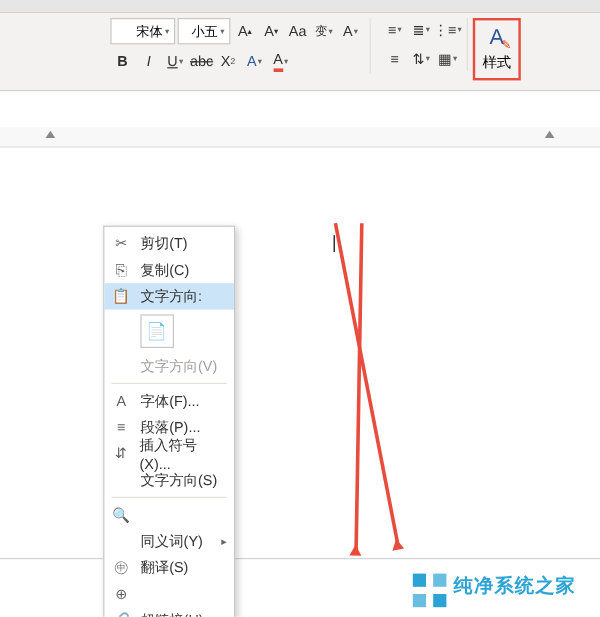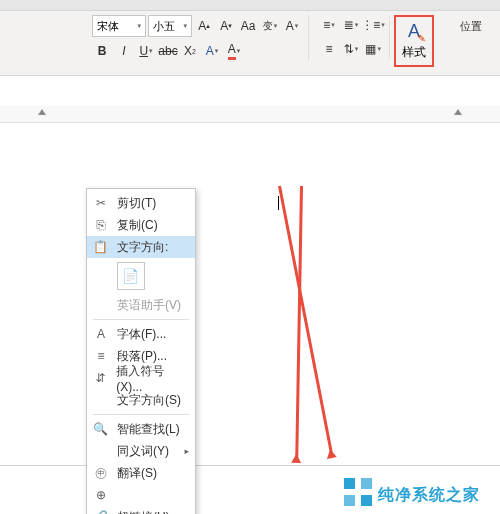--- a/index.html
+++ b/index.html
@@ -1,20 +1,20 @@
 <!DOCTYPE html>
 <html><head>
 <meta charset="utf-8">
 <style>
 body{margin:0;font-family:"Microsoft YaHei",sans-serif;font-size:12px;background:#fff;width:500px;height:514px;position:relative;overflow:hidden}
 .ribbon-top{height:10px;background:#e6e6e6;border-bottom:1px solid #d4d4d4;display:flex;align-items:flex-end;gap:14px;padding-left:150px;color:#666;font-size:10px}
 .ribbon{background:#f3f2f1;border-bottom:1px solid #d4d4d4;display:flex;padding:4px 6px 8px 86px;gap:4px;align-items:flex-start}
 .group{display:flex;flex-direction:column;gap:4px;padding:0 6px;border-right:1px solid #e1dfdc}
 .row{display:flex;align-items:center;gap:2px}
-.sel{background:#fff;border:1px solid #c8c6c4;height:20px;font-size:11px;padding:0 4px;display:flex;align-items:center;justify-content:space-between}
+.sel{background:#fff;border:1px solid #c8c6c4;height:20px;font-size:11px;padding:0 4px;display:flex;align-items:center;justify-content:flex-end}
 .sel.font{width:44px}
 .sel.size{width:34px}
 .btn{width:20px;height:20px;display:flex;align-items:center;justify-content:center;color:#323130;cursor:pointer}
 .btn.dd::after{content:"▾";font-size:7px;margin-left:1px;color:#666}
 .styles-group{border:2px solid #e74c3c;padding:4px 6px;display:flex;flex-direction:column;align-items:center;gap:2px;cursor:pointer}
 .styles-icon{font-size:18px;color:#2b579a;position:relative}
 .styles-icon::after{content:"✎";font-size:10px;position:absolute;right:-6px;bottom:-2px;color:#d83b01}
 .doc-area{position:relative;height:400px;background:#fff}
 .ruler{height:16px;background:#f8f8f8;border-bottom:1px solid #e1dfdc;position:relative;margin-top:30px}
 .ruler::before,.ruler::after{content:"";position:absolute;top:3px;width:0;height:0;border-left:4px solid transparent;border-right:4px solid transparent;border-bottom:6px solid #888}
@@ -26,21 +26,21 @@
 .ctx{position:absolute;top:82px;left:86px;width:108px;background:#fff;border:1px solid #c8c6c4;box-shadow:2px 2px 6px rgba(0,0,0,.2);padding:3px 0;z-index:10}
 .ctx-item{display:flex;align-items:center;height:22px;padding:0 8px 0 6px;gap:8px;cursor:pointer;color:#323130;position:relative}
 .ctx-item.hl{background:#cce4f7}
 .ctx-item.dis{color:#a19f9d;cursor:default}
 .ctx-item.sub::after{content:"▸";position:absolute;right:6px;font-size:9px;color:#666}
 .ctx-ico{width:16px;text-align:center;font-size:12px;color:#605e5c}
 .ctx-sep{height:1px;background:#e1dfdc;margin:3px 6px}
 .paste-opt{padding:4px 0 4px 30px}
 .paste-btn{width:26px;height:26px;border:1px solid #c8c6c4;background:#fff;display:flex;align-items:center;justify-content:center;font-size:14px;cursor:pointer}
 .foot-line{position:absolute;bottom:48px;left:0;right:0;height:1px;background:#d4d4d4}
-.watermark{position:absolute;bottom:8px;right:20px;display:flex;align-items:flex-end;gap:6px}
+.watermark{position:absolute;bottom:8px;right:20px;display:flex;align-items:flex-start;gap:6px}
 .wm-logo{width:28px;height:28px;position:relative}
 .wm-logo span{position:absolute;width:11px;height:11px;background:#2ba3d4}
 .wm-logo span:nth-child(1){top:0;left:0}
 .wm-logo span:nth-child(2){top:0;right:0;opacity:.7}
 .wm-logo span:nth-child(3){bottom:0;left:0;opacity:.7}
 .wm-logo span:nth-child(4){bottom:0;right:0}
 .wm-txt{font-size:16px;color:#2ba3d4;font-weight:bold;letter-spacing:1px}
 .dd-caret{font-size:7px;color:#666;margin-left:2px}
 </style>
 </head>
@@ -96,23 +96,20 @@
     <div class="row">
       <div class="btn">≡</div>
       <div class="btn dd">⇅</div>
       <div class="btn dd">▦</div>
     </div>
   </div>
   <div class="styles-group">
     <div class="styles-icon">A</div>
     <span>样式</span>
   </div>
-  <div style="margin-left:auto;padding:4px 12px;display:flex;flex-direction:column;align-items:center;font-size:11px;color:#323130">
-    <span>位置</span>
-  </div>
 </div>
 
 <div class="doc-area">
   <div class="ruler"></div>
   <div class="cursor"></div>
   <div class="arrow" style="top:80px;left:278px;width:3px;height:275px;transform:rotate(-11deg)"></div>
   <div class="arrow" style="top:80px;left:300px;width:3px;height:275px;transform:rotate(1deg)"></div>
 
   <div class="ctx">
     <div class="ctx-item">
@@ -125,21 +122,21 @@
       </div>
     <div class="ctx-item hl">
         <span class="ctx-ico">📋</span>
         <span>文字方向:</span>
       </div>
     <div class="paste-opt">
       <div class="paste-btn">📄</div>
     </div>
     <div class="ctx-item dis">
         <span class="ctx-ico"></span>
-        <span>英语助手(V)</span>
+        <span>文字方向(V)</span>
       </div>
     <div class="ctx-sep"></div>
     <div class="ctx-item">
         <span class="ctx-ico">A</span>
         <span>字体(F)...</span>
       </div>
     <div class="ctx-item">
         <span class="ctx-ico">≡</span>
         <span>段落(P)...</span>
       </div>
@@ -147,21 +144,20 @@
         <span class="ctx-ico">⇵</span>
         <span>插入符号(X)...</span>
       </div>
     <div class="ctx-item">
         <span class="ctx-ico"></span>
         <span>文字方向(S)</span>
       </div>
     <div class="ctx-sep"></div>
     <div class="ctx-item">
         <span class="ctx-ico">🔍</span>
-        <span>智能查找(L)</span>
       </div>
     <div class="ctx-item sub">
         <span class="ctx-ico"></span>
         <span>同义词(Y)</span>
       </div>
     <div class="ctx-item">
         <span class="ctx-ico">㊥</span>
         <span>翻译(S)</span>
       </div>
     <div class="ctx-item">

